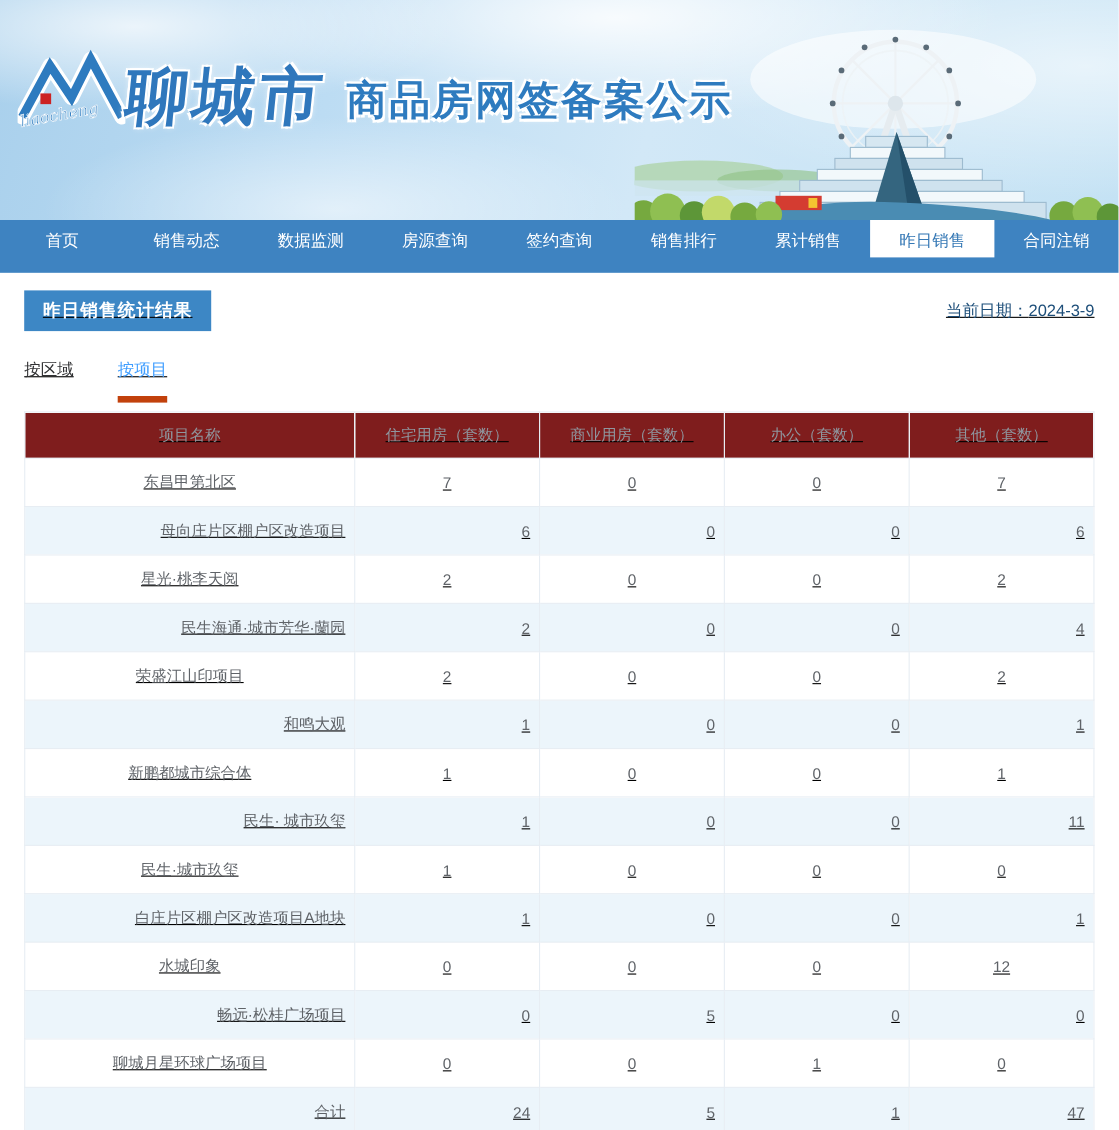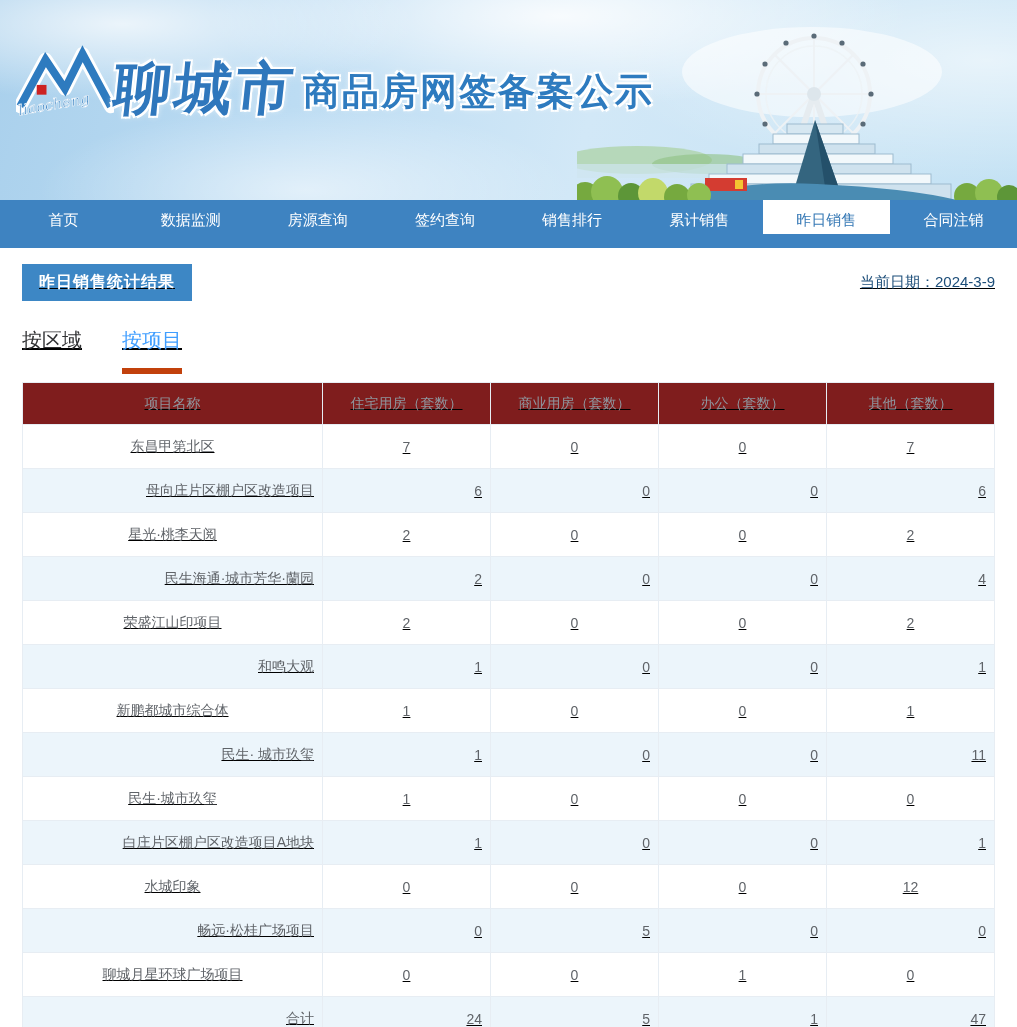--- a/index.html
+++ b/index.html
@@ -19,21 +19,21 @@
   .brand { position:absolute; left:16px; top:44px; display:flex; align-items:flex-end; }
   .brand-logo { width:98px; height:76px; flex:0 0 auto; }
   .site-name {
     font-size:57px; font-weight:bold; color:#2f77bc; letter-spacing:4px;
     font-family:"DejaVu Serif", serif; transform:skewX(-6deg);
     line-height:1; padding-bottom:4px;
     text-shadow:-2px -2px 0 #fff, 2px -2px 0 #fff, -2px 2px 0 #fff, 2px 2px 0 #fff, 0 0 7px rgba(255,255,255,.95);
   }
   .site-subtitle {
     font-size:37px; font-weight:bold; color:#2e7bbf; letter-spacing:2px;
-    line-height:1; padding-bottom:10px; margin-left:6px;
+    line-height:1; padding-bottom:10px; margin-left:18px;
     text-shadow:-2px -2px 0 #fff, 2px -2px 0 #fff, -2px 2px 0 #fff, 2px 2px 0 #fff, 0 0 6px rgba(255,255,255,.95);
   }
   .scene { position:absolute; right:0; bottom:0; width:440px; height:188px; }
 
   
   .nav { display:flex; height:48px; background:#3e83c1; }
   .nav-item {
     flex:1 1 0; text-align:center; height:40px; line-height:40px;
     color:#fff; font-size:15px; cursor:pointer; white-space:nowrap;
   }
@@ -45,21 +45,21 @@
   .content { padding:0 22px;text-decoration:underline; }
   .content-head { display:flex; justify-content:space-between; align-items:center; margin-top:16px; }
   .section-badge {
     background:#3d87c5; color:#fff; font-size:16px; font-weight:bold;
     padding:8px 17px; letter-spacing:1px;
   }
   .current-date { font-size:15px; color:#1d4e79; }
 
   
   .subtabs { display:flex; gap:40px; margin:26px 0 0 0; }
-  .subtab { font-size:20px; color:#303133; padding-bottom:14px; cursor:pointer; }
+  .subtab { font-size:15px; color:#303133; padding-bottom:14px; cursor:pointer; }
   .subtab.active { color:#409eff; border-bottom:6px solid #c2410c; }
 
   
   table.data { width:100%; border-collapse:collapse; margin-top:8px; table-layout:fixed; }
   table.data th, table.data td {
     border:1px solid #e7edf3; text-align:center; font-size:14px; height:44px; padding:4px 8px;
     overflow:hidden; white-space:nowrap;
   }
   table.data th { background:#7f1d1d; color:#8f969e; font-weight:normal; height:42px; }
   table.data td { color:#5f6368; }
@@ -151,20 +151,21 @@
         <rect x="21" y="42" width="10" height="10" fill="#cc2222"></rect>
         <text x="2" y="72" font-size="15" font-style="italic" font-family="DejaVu Serif, serif" fill="#2e7bbf" stroke="#ffffff" stroke-width="0.6" transform="rotate(-10 10 66)">liaocheng</text>
       </svg>
       <div class="site-name">聊城市</div>
       <div class="site-subtitle">商品房网签备案公示</div>
     </div>
   </div>
 
   <div class="nav">
       <div class="nav-item">首页</div>
+      <div class="nav-item">销售动态</div>
       <div class="nav-item">数据监测</div>
       <div class="nav-item">房源查询</div>
       <div class="nav-item">签约查询</div>
       <div class="nav-item">销售排行</div>
       <div class="nav-item">累计销售</div>
       <div class="nav-item active">昨日销售</div>
       <div class="nav-item">合同注销</div>
     </div>
 
   <div class="content">

